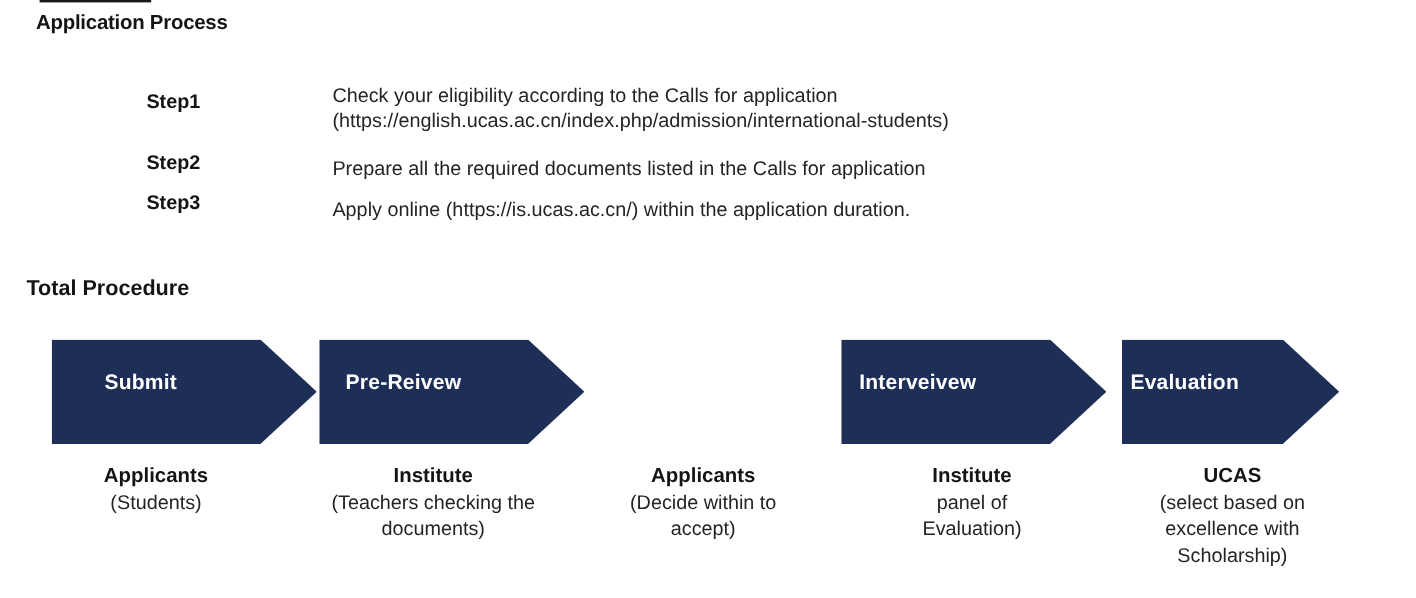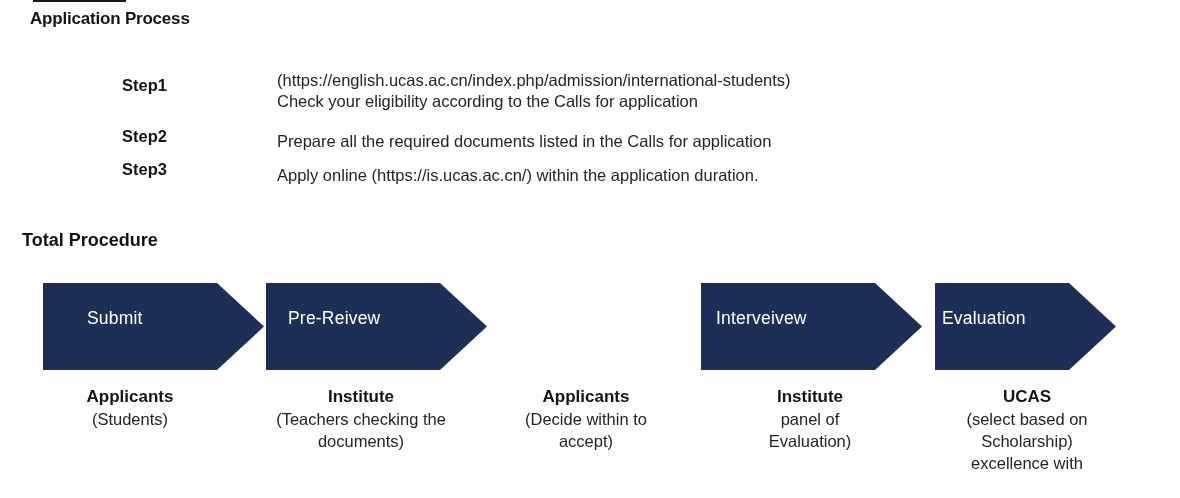--- a/index.html
+++ b/index.html
@@ -24,21 +24,21 @@
 
   
   .arrow{
     position:absolute;top:283px;height:87px;
     background:var(--arrow-fill,#1e2f57);
     clip-path:polygon(0 0, calc(100% - 47px) 0, 100% 50%, calc(100% - 47px) 100%, 0 100%);
     display:flex;align-items:center;box-sizing:border-box;
   }
   .arrow .arrow-text{
     color:var(--arrow-text,#ffffff);
-    font-weight:400;font-size:17.5px;letter-spacing:.2px;
+    font-weight:700;font-size:17.5px;letter-spacing:.2px;
     transform:translateY(-8px);white-space:nowrap;
   }
   .a1{left:43px;width:221px;padding-left:44px}
   .a2{left:266px;width:221px;padding-left:22px}
   .a3{left:489px;width:221px;padding-left:31px}
   .a4{left:701px;width:221px;padding-left:15px}
   .a5{left:935px;width:181px;padding-left:7px}
 
   
   .stage-label{position:absolute;top:386px;width:250px;text-align:center;}
@@ -50,22 +50,22 @@
 <body>
 
 <div class="canvas">
 
   <div class="sliver"></div>
 
   <div class="app-title">Application Process</div>
 
   <div class="step-label sl1">Step1</div>
   <div class="step-desc sd1">
+    <div>Check your eligibility according to the Calls for application</div>
     <div>(https://english.ucas.ac.cn/index.php/admission/international-students)</div>
-    <div>Check your eligibility according to the Calls for application</div>
   </div>
 
   <div class="step-label sl2">Step2</div>
   <div class="step-desc sd2">
     <div>Prepare all the required documents listed in the Calls for application</div>
   </div>
 
   <div class="step-label sl3">Step3</div>
   <div class="step-desc sd3">
     <div>Apply online (https://is.ucas.ac.cn/) within the application duration.</div>
@@ -105,17 +105,17 @@
 
   <div class="stage-label l4">
     <div class="stage-owner">Institute</div>
     <div class="stage-line">panel of</div>
     <div class="stage-line">Evaluation)</div>
   </div>
 
   <div class="stage-label l5">
     <div class="stage-owner">UCAS</div>
     <div class="stage-line">(select based on</div>
+    <div class="stage-line">excellence with</div>
     <div class="stage-line">Scholarship)</div>
-    <div class="stage-line">excellence with</div>
   </div>
 
 </div>
 
 </body></html>

